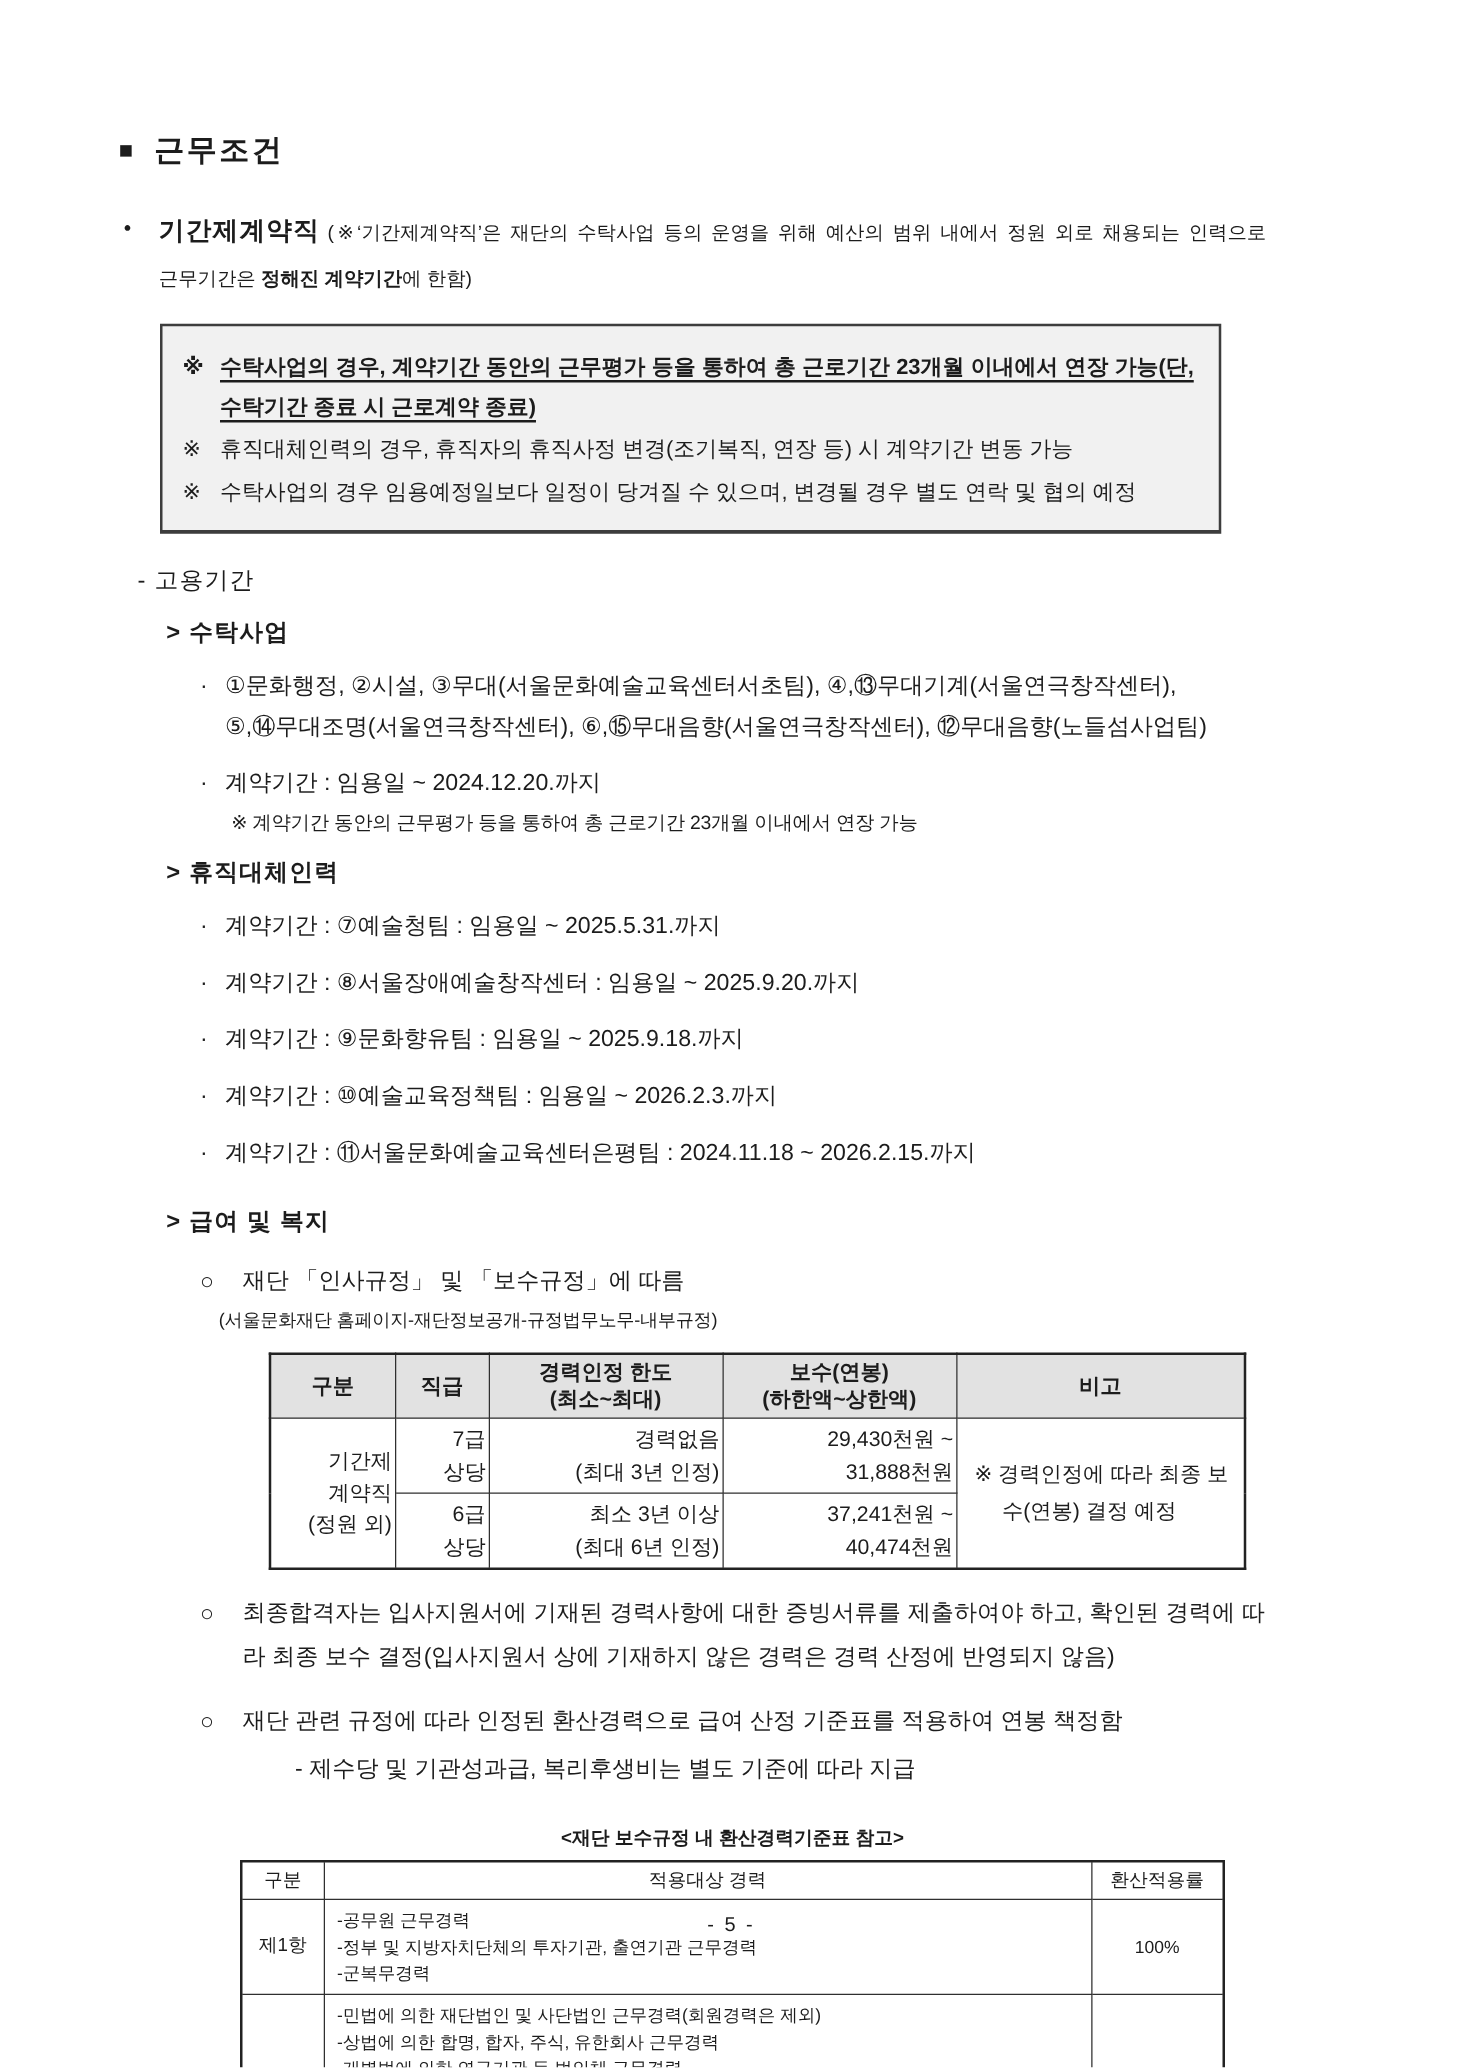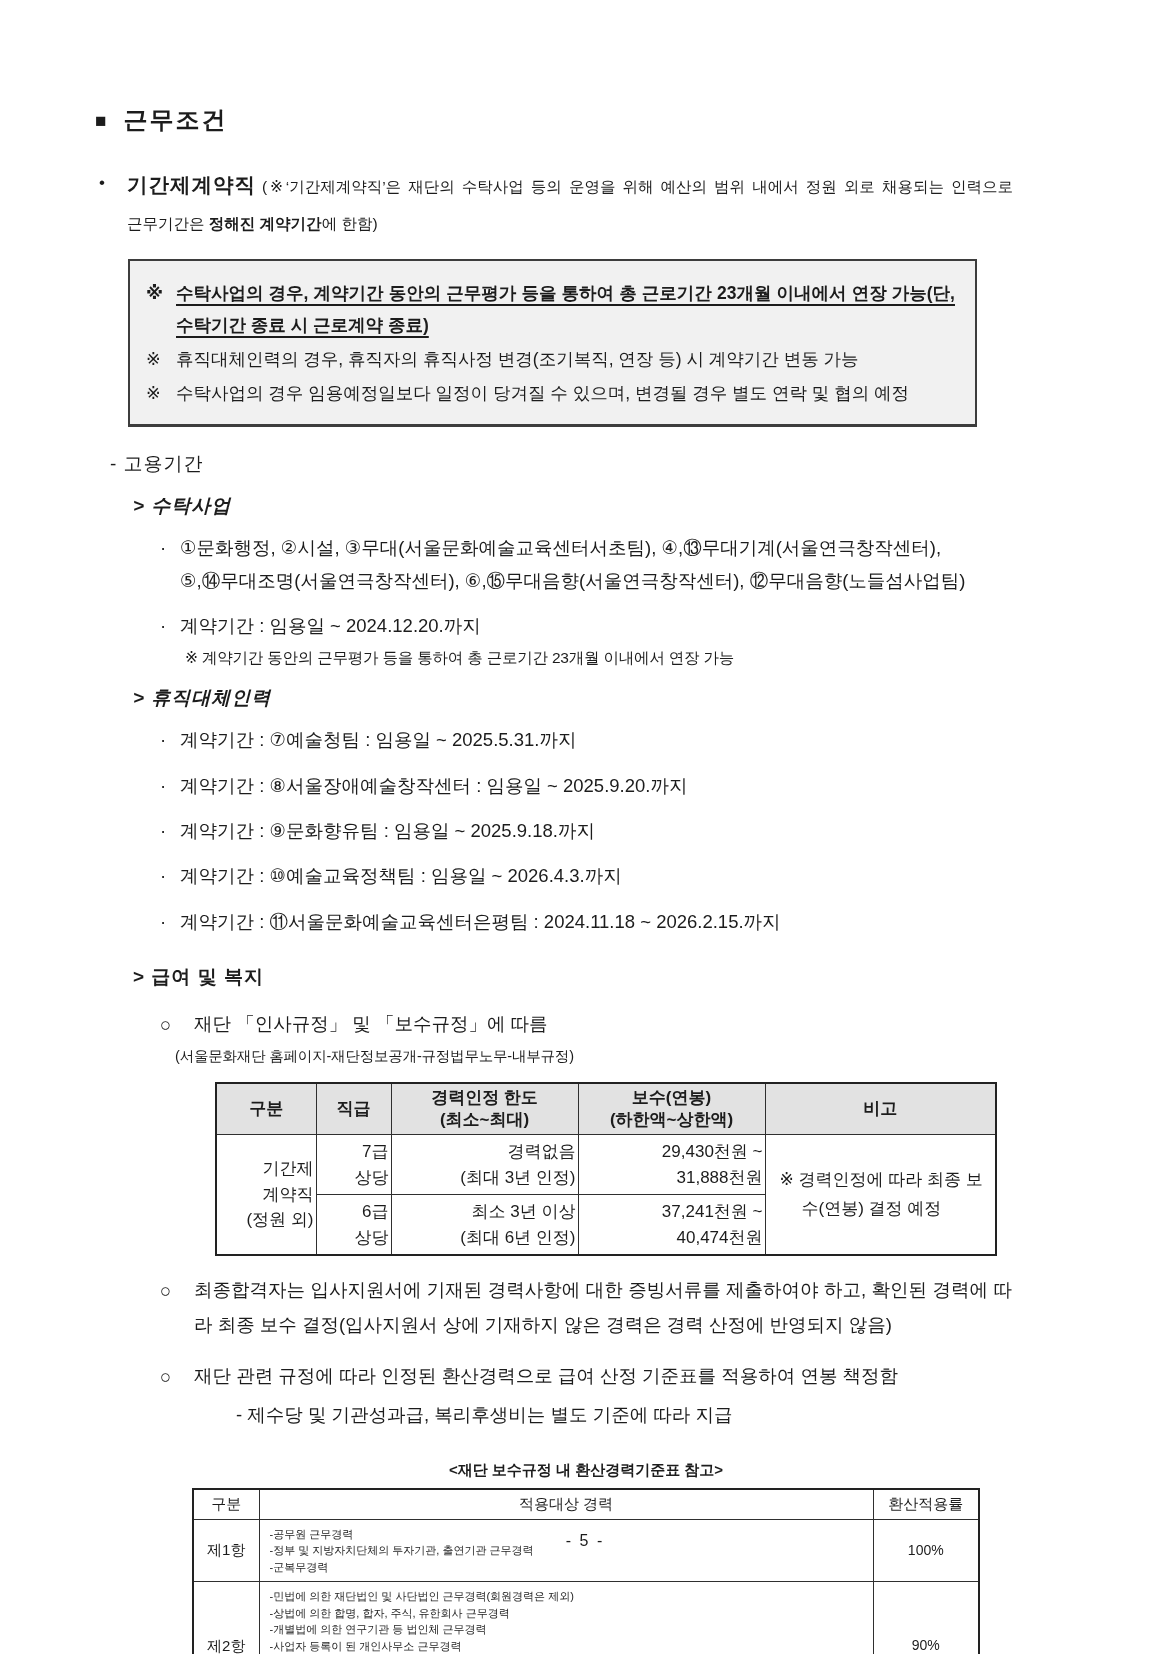--- a/index.html
+++ b/index.html
@@ -23,21 +23,21 @@
               border:2px solid #3d3d3d;border-bottom-width:3px;padding:17px 20px 12px 16px;}
   .notice-item{position:relative;padding-left:30px;font-size:17.5px;line-height:1.82;
                text-align:justify;word-break:break-all;margin-bottom:2px;}
   .notice-item .marker{position:absolute;left:0;top:0;}
   .notice-item.emph{font-weight:bold;}
   .notice-item.emph .txt{text-decoration:underline;text-underline-offset:5px;text-decoration-thickness:1.5px;}
 
   
   .employment{margin-left:15px;font-size:18.5px;}
   .emp-heading{margin-top:24px;font-size:19px;letter-spacing:1px;}
-  .sub-heading{margin:16px 0 0 23px;font-size:19px;font-weight:bold;letter-spacing:1px;font-style:italic;}
+  .sub-heading{margin:16px 0 0 23px;font-size:19px;font-weight:bold;letter-spacing:1px;}
   .item-line{position:relative;margin-left:48px;padding-left:22px;margin-top:12px;line-height:1.8;
              text-align:justify;word-break:keep-all;}
   .item-line .dot{position:absolute;left:2px;top:0;}
   .small-note{margin-left:75px;margin-top:6px;font-size:15.5px;letter-spacing:-0.2px;}
 
   
   .salary{margin-left:23px;margin-top:26px;font-size:18.5px;}
   .salary-heading{font-size:19px;font-weight:bold;letter-spacing:1px;margin-left:15px;}
   .circle-para{position:relative;margin:16px 0 0 42px;padding-left:34px;width:852px;box-sizing:border-box;
                line-height:1.9;text-align:justify;word-break:break-all;}
@@ -54,21 +54,21 @@
   .pay-table td.remark{text-align:left;padding:0 8px 0 36px;text-indent:-22px;white-space:normal;
                        word-break:break-all;line-height:1.7;}
   .col-group{width:100px;} .col-grade{width:75px;} .col-career{width:187px;}
   .col-pay{width:187px;} .col-remark{width:231px;}
 
   
   .conv-title{margin-top:34px;text-align:center;font-size:15px;font-weight:bold;width:788px;margin-left:97px;}
   .conv-table{margin:8px 0 0 97px;width:788px;border:2px solid #222;table-layout:fixed;}
   .conv-table th,.conv-table td{border:1.5px solid #2f2f2f;}
   .conv-table th{font-size:15px;font-weight:normal;height:27px;text-align:center;}
-  .conv-table td{font-size:11px;line-height:1.5;}
+  .conv-table td{font-size:14px;line-height:1.5;}
   .conv-table td.cat{text-align:center;font-size:15px;}
   .conv-table td.careers{white-space:pre-line;padding:6px 10px;}
   .conv-table td.rate{text-align:center;font-size:14px;}
   .cv-col1{width:66px;} .cv-col3{width:106px;}
 
   .footer{position:absolute;top:1532px;left:0;width:1170px;text-align:center;font-size:16px;letter-spacing:2px;}
 </style>
 </head>
 <body>
 
@@ -122,21 +122,21 @@
     <div class="item-line">
       <span class="dot">·</span>
       <span>계약기간 : ⑧서울장애예술창작센터 : 임용일 ~ 2025.9.20.까지</span>
     </div>
     <div class="item-line">
       <span class="dot">·</span>
       <span>계약기간 : ⑨문화향유팀 : 임용일 ~ 2025.9.18.까지</span>
     </div>
     <div class="item-line">
       <span class="dot">·</span>
-      <span>계약기간 : ⑩예술교육정책팀 : 임용일 ~ 2026.4.3.까지</span>
+      <span>계약기간 : ⑩예술교육정책팀 : 임용일 ~ 2026.2.3.까지</span>
     </div>
     <div class="item-line">
       <span class="dot">·</span>
       <span>계약기간 : ⑪서울문화예술교육센터은평팀 : 2024.11.18 ~ 2026.2.15.까지</span>
     </div>
   </div>
 
   <div class="salary">
     <div class="salary-heading">&gt; 급여 및 복지</div>
 

